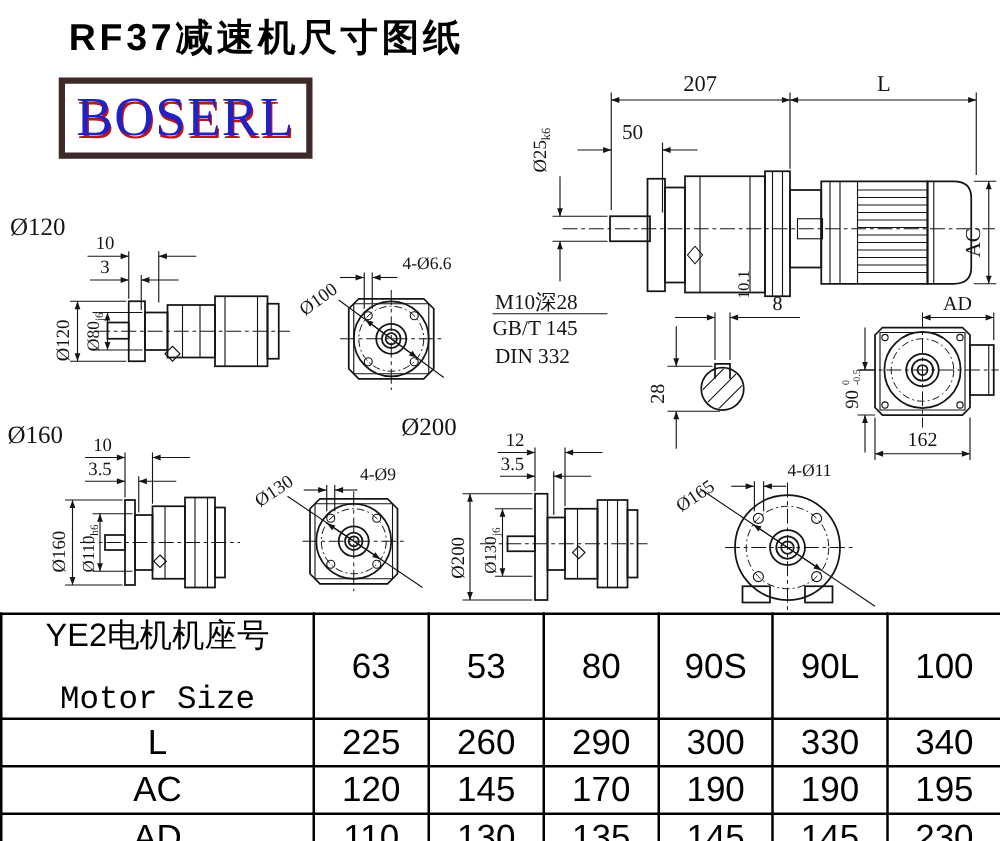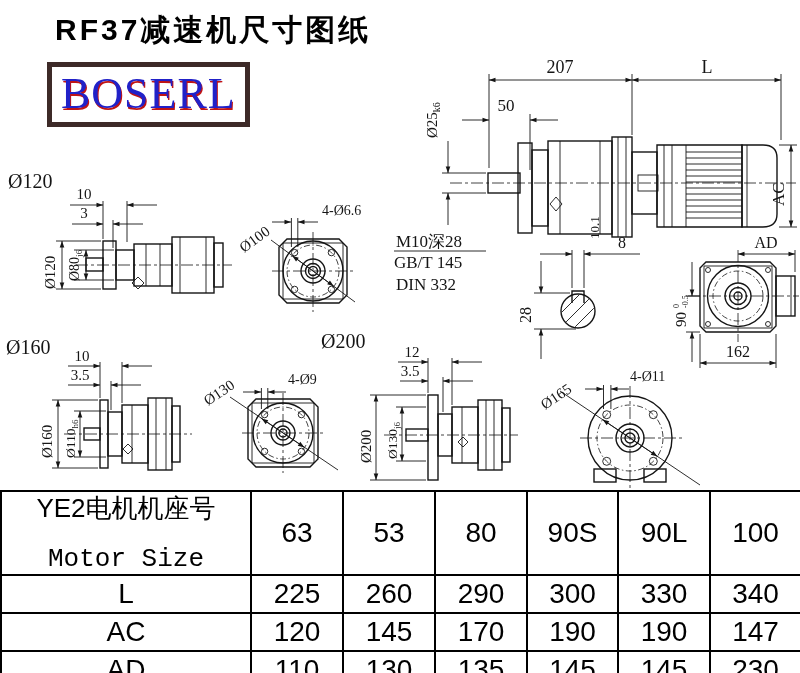--- a/index.html
+++ b/index.html
@@ -327,21 +327,21 @@
         <td class="rownum">330</td>
         <td class="rownum">340</td>
       </tr>
       <tr style="height:38px;">
         <td class="rowlab">AC</td>
         <td class="rownum">120</td>
         <td class="rownum">145</td>
         <td class="rownum">170</td>
         <td class="rownum">190</td>
         <td class="rownum">190</td>
-        <td class="rownum">147</td>
+        <td class="rownum">195</td>
       </tr>
       <tr style="height:38px;">
         <td class="rowlab">AD</td>
         <td class="rownum">110</td>
         <td class="rownum">130</td>
         <td class="rownum">135</td>
         <td class="rownum">145</td>
         <td class="rownum">145</td>
         <td class="rownum">230</td>
       </tr>

